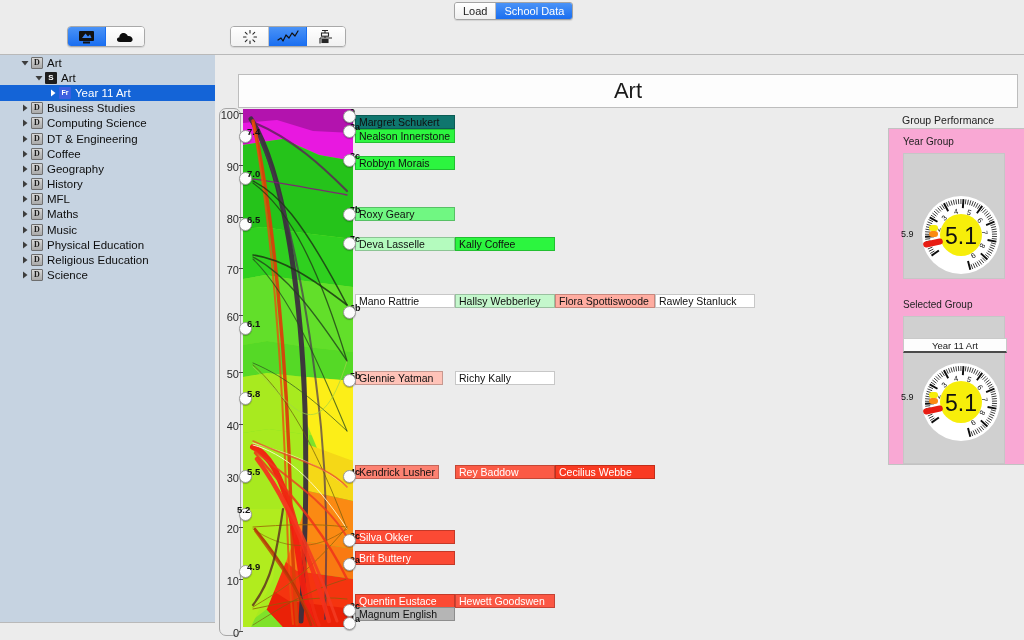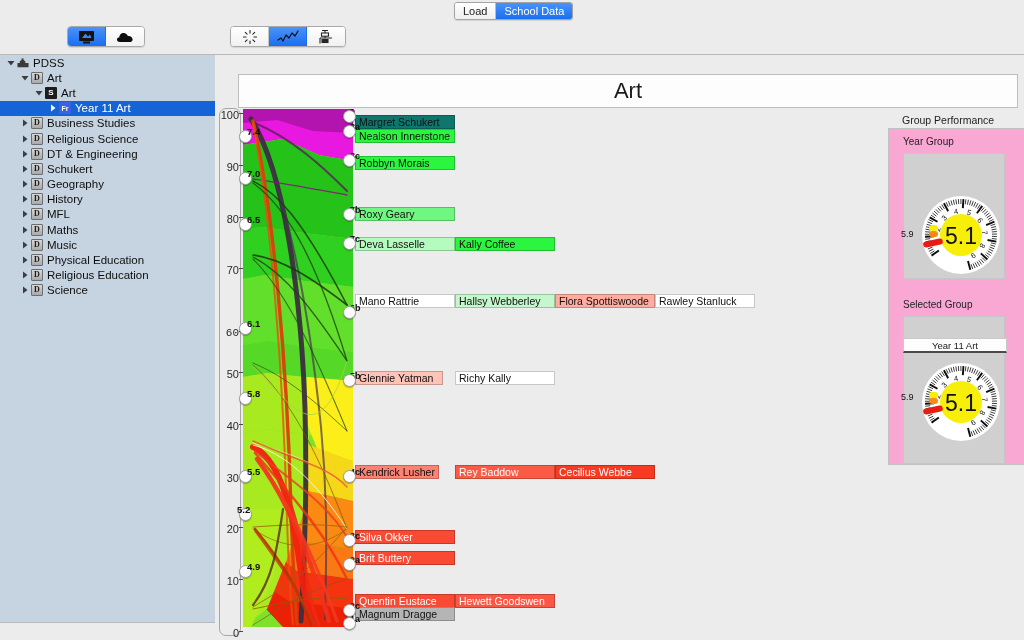--- a/index.html
+++ b/index.html
@@ -197,34 +197,20 @@
         </div>
         <div class="seg-btn">
           <svg width="19" height="12" viewBox="0 0 19 12" aria-hidden="true">
             <path d="M4 11 C1.6 11 0.6 9.4 1 8.1 C1.4 6.9 2.7 6.5 3.3 6.6 C3.2 3.7 5.6 1.6 8.2 2 C10.2 2.3 11.4 3.7 11.8 5.1 C14.2 4.6 16.4 6 16.6 8.2 C16.8 10.1 15.3 11 13.8 11 Z" fill="#0d0d0d"></path>
           </svg>
         </div>
       </div>
     </div>
 
     <div id="sidebar-scroll">
-        <div class="tree-row" style="padding-left: 4px;">
-          <span class="tw" style="color: rgb(61, 61, 61);">
-            <svg width="8" height="8" viewBox="0 0 8 8">
-              <path d="M0.5,2 L7.5,2 L4,6.5 Z" fill="currentColor"></path>
-            </svg>
-          </span>
-          <span class="tree-ico ico-school">
-            <svg width="13" height="10" viewBox="0 0 13 10">
-              <path d="M0.5,9.5 L0.5,5 L3,5 L3,3 L6,1 L9,3 L9,5 L12.5,5 L12.5,9.5 Z" fill="#3b3b3b"></path>
-              <rect x="5" y="0" width="2" height="2" fill="#3b3b3b"></rect>
-            </svg>
-          </span>
-          <span>PDSS</span>
-        </div>
         <div class="tree-row" style="padding-left: 18px;">
           <span class="tw" style="color: rgb(61, 61, 61);">
             <svg width="8" height="8" viewBox="0 0 8 8">
               <path d="M0.5,2 L7.5,2 L4,6.5 Z" fill="currentColor"></path>
             </svg>
           </span>
           <span class="tree-ico ico-db">D</span>
           <span>Art</span>
         </div>
         <div class="tree-row" style="padding-left: 32px;">
@@ -254,39 +240,39 @@
           <span class="tree-ico ico-db">D</span>
           <span>Business Studies</span>
         </div>
         <div class="tree-row" style="padding-left: 18px;">
           <span class="tw" style="color: rgb(61, 61, 61);">
             <svg width="8" height="8" viewBox="0 0 8 8">
               <path d="M2,0.5 L6.5,4 L2,7.5 Z" fill="currentColor"></path>
             </svg>
           </span>
           <span class="tree-ico ico-db">D</span>
-          <span>Religious Science</span>
+          <span>Computing Science</span>
         </div>
         <div class="tree-row" style="padding-left: 18px;">
           <span class="tw" style="color: rgb(61, 61, 61);">
             <svg width="8" height="8" viewBox="0 0 8 8">
               <path d="M2,0.5 L6.5,4 L2,7.5 Z" fill="currentColor"></path>
             </svg>
           </span>
           <span class="tree-ico ico-db">D</span>
           <span>DT &amp; Engineering</span>
         </div>
         <div class="tree-row" style="padding-left: 18px;">
           <span class="tw" style="color: rgb(61, 61, 61);">
             <svg width="8" height="8" viewBox="0 0 8 8">
               <path d="M2,0.5 L6.5,4 L2,7.5 Z" fill="currentColor"></path>
             </svg>
           </span>
           <span class="tree-ico ico-db">D</span>
-          <span>Schukert</span>
+          <span>Coffee</span>
         </div>
         <div class="tree-row" style="padding-left: 18px;">
           <span class="tw" style="color: rgb(61, 61, 61);">
             <svg width="8" height="8" viewBox="0 0 8 8">
               <path d="M2,0.5 L6.5,4 L2,7.5 Z" fill="currentColor"></path>
             </svg>
           </span>
           <span class="tree-ico ico-db">D</span>
           <span>Geography</span>
         </div>
@@ -407,21 +393,21 @@
 
   <div id="chart-panel">
 
     <div id="axis-rail">
         <div class="axis-tick" style="top: 519px;">0<i></i></div>
         <div class="axis-tick" style="top: 467.2px;">10<i></i></div>
         <div class="axis-tick" style="top: 415.4px;">20<i></i></div>
         <div class="axis-tick" style="top: 363.6px;">30<i></i></div>
         <div class="axis-tick" style="top: 311.8px;">40<i></i></div>
         <div class="axis-tick" style="top: 260px;">50<i></i></div>
-        <div class="axis-tick" style="top: 219px; font-family: Liberation Mono, monospace;">60<i></i></div>
+        <div class="axis-tick" style="top: 203px;">60<i></i></div>
         <div class="axis-tick" style="top: 156.4px;">70<i></i></div>
         <div class="axis-tick" style="top: 104.6px;">80<i></i></div>
         <div class="axis-tick" style="top: 52.8px;">90<i></i></div>
         <div class="axis-tick" style="top: 1px;">100<i></i></div>
       </div>
 
     <div id="stream">
       <svg width="110" height="518" viewBox="0 0 110 518">
         <defs>
           <clipPath id="clipbox">
@@ -556,21 +542,21 @@
         <div class="chip" style="left: 300px; top: 186px; width: 100px; background: rgb(255, 255, 255);">Rawley Stanluck</div>
         <div class="chip" style="left: 0px; top: 263px; width: 88px; background: rgb(255, 195, 184);">Glennie Yatman</div>
         <div class="chip" style="left: 100px; top: 263px; width: 100px; background: rgb(255, 255, 255);">Richy Kally</div>
         <div class="chip" style="left: 0px; top: 357px; width: 84px; background: rgb(253, 130, 114);">Kendrick Lusher</div>
         <div class="chip light" style="left: 100px; top: 357px; width: 100px; background: rgb(251, 90, 69);">Rey Baddow</div>
         <div class="chip light" style="left: 200px; top: 357px; width: 100px; background: rgb(249, 58, 34);">Cecilius Webbe</div>
         <div class="chip light" style="left: 0px; top: 422px; width: 100px; background: rgb(251, 74, 52);">Silva Okker</div>
         <div class="chip light" style="left: 0px; top: 443px; width: 100px; background: rgb(251, 74, 52);">Brit Buttery</div>
         <div class="chip light" style="left: 0px; top: 486px; width: 100px; background: rgb(251, 74, 52);">Quentin Eustace</div>
         <div class="chip light" style="left: 100px; top: 486px; width: 100px; background: rgb(251, 87, 68);">Hewett Goodswen</div>
-        <div class="chip" style="left: 0px; top: 499px; width: 100px; background: rgb(181, 181, 181);">Magnum Dragge</div>
+        <div class="chip" style="left: 0px; top: 499px; width: 100px; background: rgb(181, 181, 181);">Magnum English</div>
       </div>
   </div>
 
   <div id="gp-title">Group Performance</div>
   <div id="right-panel">
 
     <div class="sec-label" style="left:14px; top:7px;">Year Group</div>
     <div class="gauge-box" style="left:14px; top:24px; width:102px; height:126px;"></div>
 
     <div class="sec-label" style="left:14px; top:170px;">Selected Group</div>

